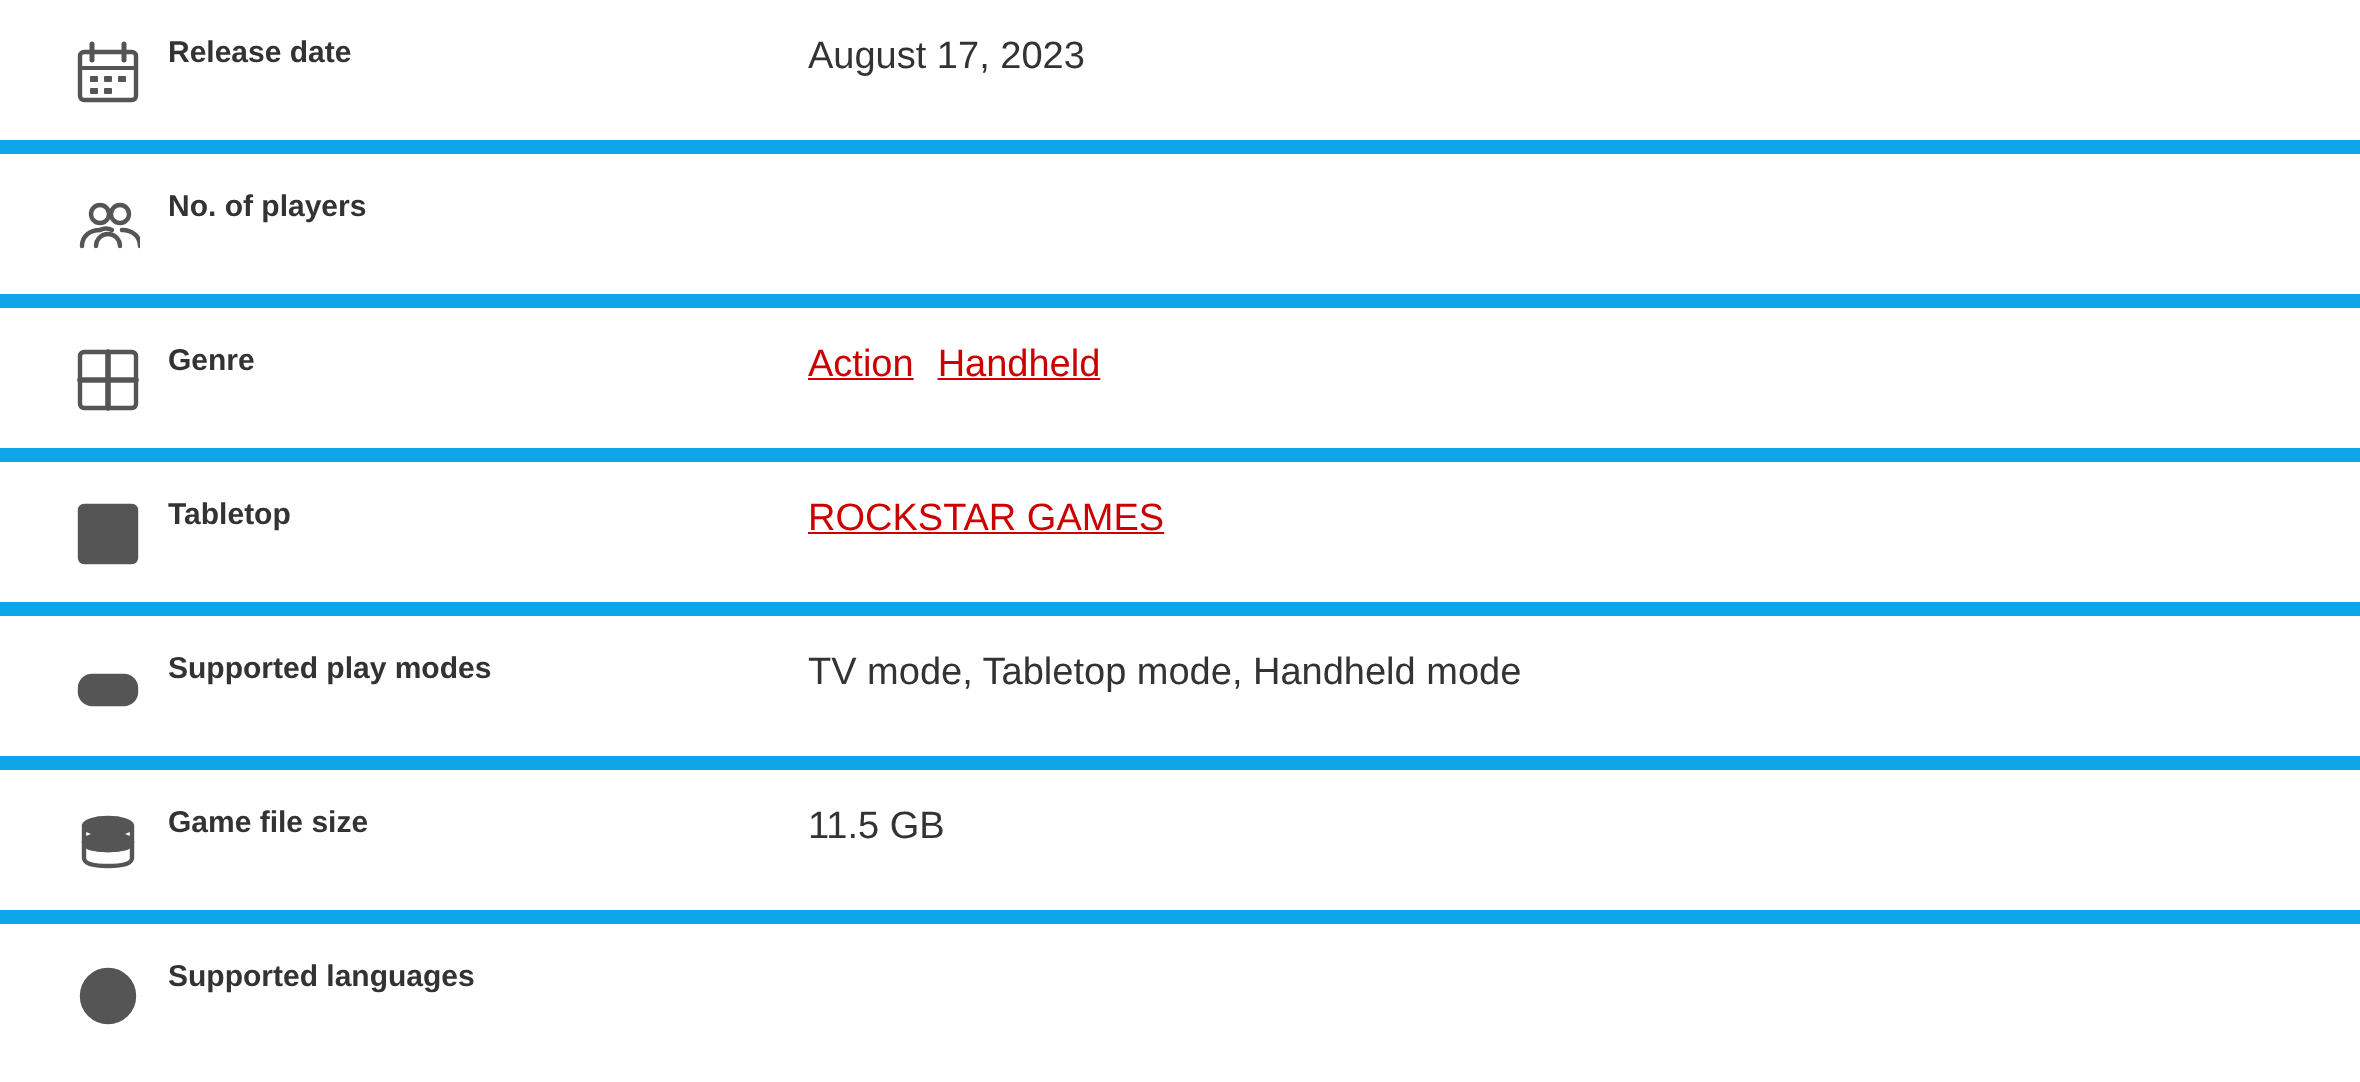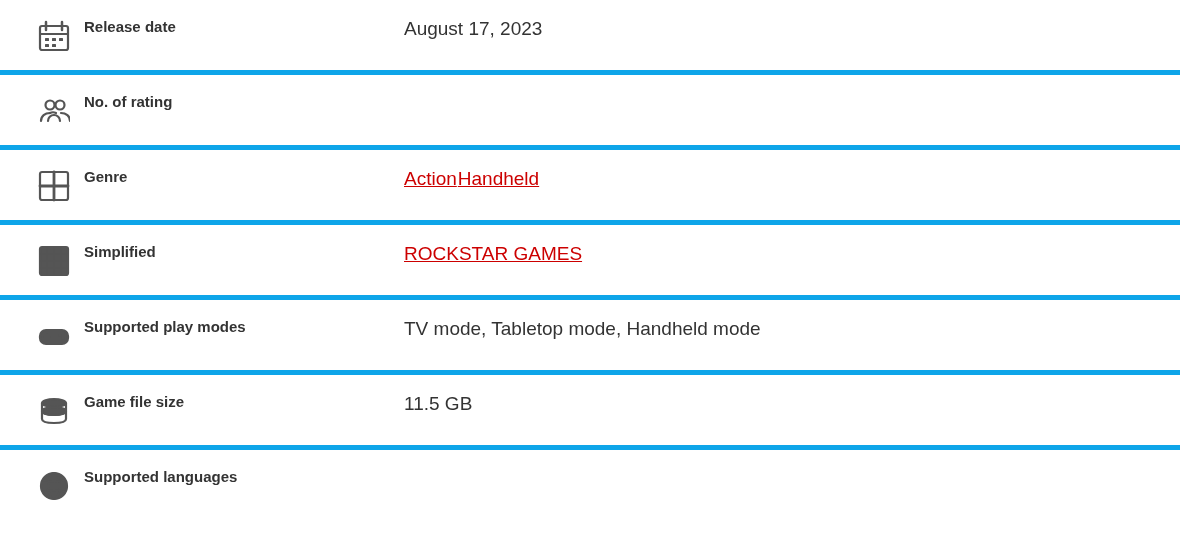--- a/index.html
+++ b/index.html
@@ -12,21 +12,21 @@
       font-family: -apple-system, BlinkMacSystemFont, 'Segoe UI', Arial, sans-serif;
       background: #fff;
       color: #333;
       font-size: 15px;
       width: 1180px;
     }
 
     .info-row {
       display: flex;
       align-items: flex-start;
-      border-bottom: 5px solid #0ea5e9;
+      border-bottom: 7px solid #0ea5e9;
       padding: 18px 24px;
       min-height: 72px;
     }
 
     .info-row:last-child {
       border-bottom: none;
     }
 
     .icon-cell {
       width: 60px;
@@ -58,21 +58,21 @@
 
     .value-cell.multiline {
       align-items: flex-start;
       padding-top: 2px;
     }
 
     .link-red {
       color: #cc0000;
       text-decoration: underline;
       cursor: pointer;
-      margin-right: 1px;
+      margin-right: 12px;
     }
 
     .link-red:last-child {
       margin-right: 0;
     }
 
     
     .icon-svg {
       width: 32px;
       height: 32px;
@@ -106,21 +106,21 @@
       <div class="icon-cell">
         <svg class="icon-svg" viewBox="0 0 32 32" fill="none">
         <circle cx="12" cy="10" r="4.5" stroke="#555" stroke-width="2.2" fill="none"></circle>
         <path d="M3 26c0-5 4-8 9-8" stroke="#555" stroke-width="2.2" stroke-linecap="round" fill="none"></path>
         <circle cx="22" cy="10" r="4.5" stroke="#555" stroke-width="2.2" fill="none"></circle>
         <path d="M23 18c5 0 9 3 9 8" stroke="#555" stroke-width="2.2" stroke-linecap="round" fill="none"></path>
         <path d="M12 18c2-1 4-1 6 0" stroke="#555" stroke-width="2.2" stroke-linecap="round" fill="none"></path>
         <path d="M10 26c0-3.3 2.7-6 6-6s6 2.7 6 6" stroke="#555" stroke-width="2.2" stroke-linecap="round" fill="none"></path>
       </svg>
       </div>
-      <div class="label-cell">No. of rating</div>
+      <div class="label-cell">No. of players</div>
     </div>
     <div class="info-row">
       <div class="icon-cell">
         <svg class="icon-svg" viewBox="0 0 32 32" fill="none">
         <path d="M16 2 L16 30 M2 16 L30 16" stroke="#555" stroke-width="2.8" stroke-linecap="round"></path>
         <rect x="2" y="2" width="28" height="28" rx="2" stroke="#555" stroke-width="2.2" fill="none"></rect>
       </svg>
       </div>
       <div class="label-cell">Genre</div>
       <div class="value-cell">
@@ -133,21 +133,21 @@
         <svg class="icon-svg" viewBox="0 0 32 32" fill="none">
         <rect x="2" y="2" width="28" height="28" rx="2" stroke="#555" stroke-width="2.2"></rect>
         <line x1="2" y1="9" x2="30" y2="9" stroke="#555" stroke-width="1.8"></line>
         <line x1="2" y1="16" x2="30" y2="16" stroke="#555" stroke-width="1.8"></line>
         <line x1="2" y1="23" x2="30" y2="23" stroke="#555" stroke-width="1.8"></line>
         <line x1="9" y1="2" x2="9" y2="30" stroke="#555" stroke-width="1.8"></line>
         <line x1="16" y1="2" x2="16" y2="30" stroke="#555" stroke-width="1.8"></line>
         <line x1="23" y1="2" x2="23" y2="30" stroke="#555" stroke-width="1.8"></line>
       </svg>
       </div>
-      <div class="label-cell">Simplified</div>
+      <div class="label-cell">Tabletop</div>
       <div class="value-cell">
         <span class="link-red">ROCKSTAR GAMES</span>
       </div>
     </div>
     <div class="info-row">
       <div class="icon-cell">
         <svg class="icon-svg" viewBox="0 0 32 32" fill="none">
         <rect x="2" y="10" width="28" height="14" rx="6" stroke="#555" stroke-width="2.2"></rect>
         <line x1="9" y1="14" x2="9" y2="20" stroke="#555" stroke-width="2" stroke-linecap="round"></line>
         <line x1="6" y1="17" x2="12" y2="17" stroke="#555" stroke-width="2" stroke-linecap="round"></line>

